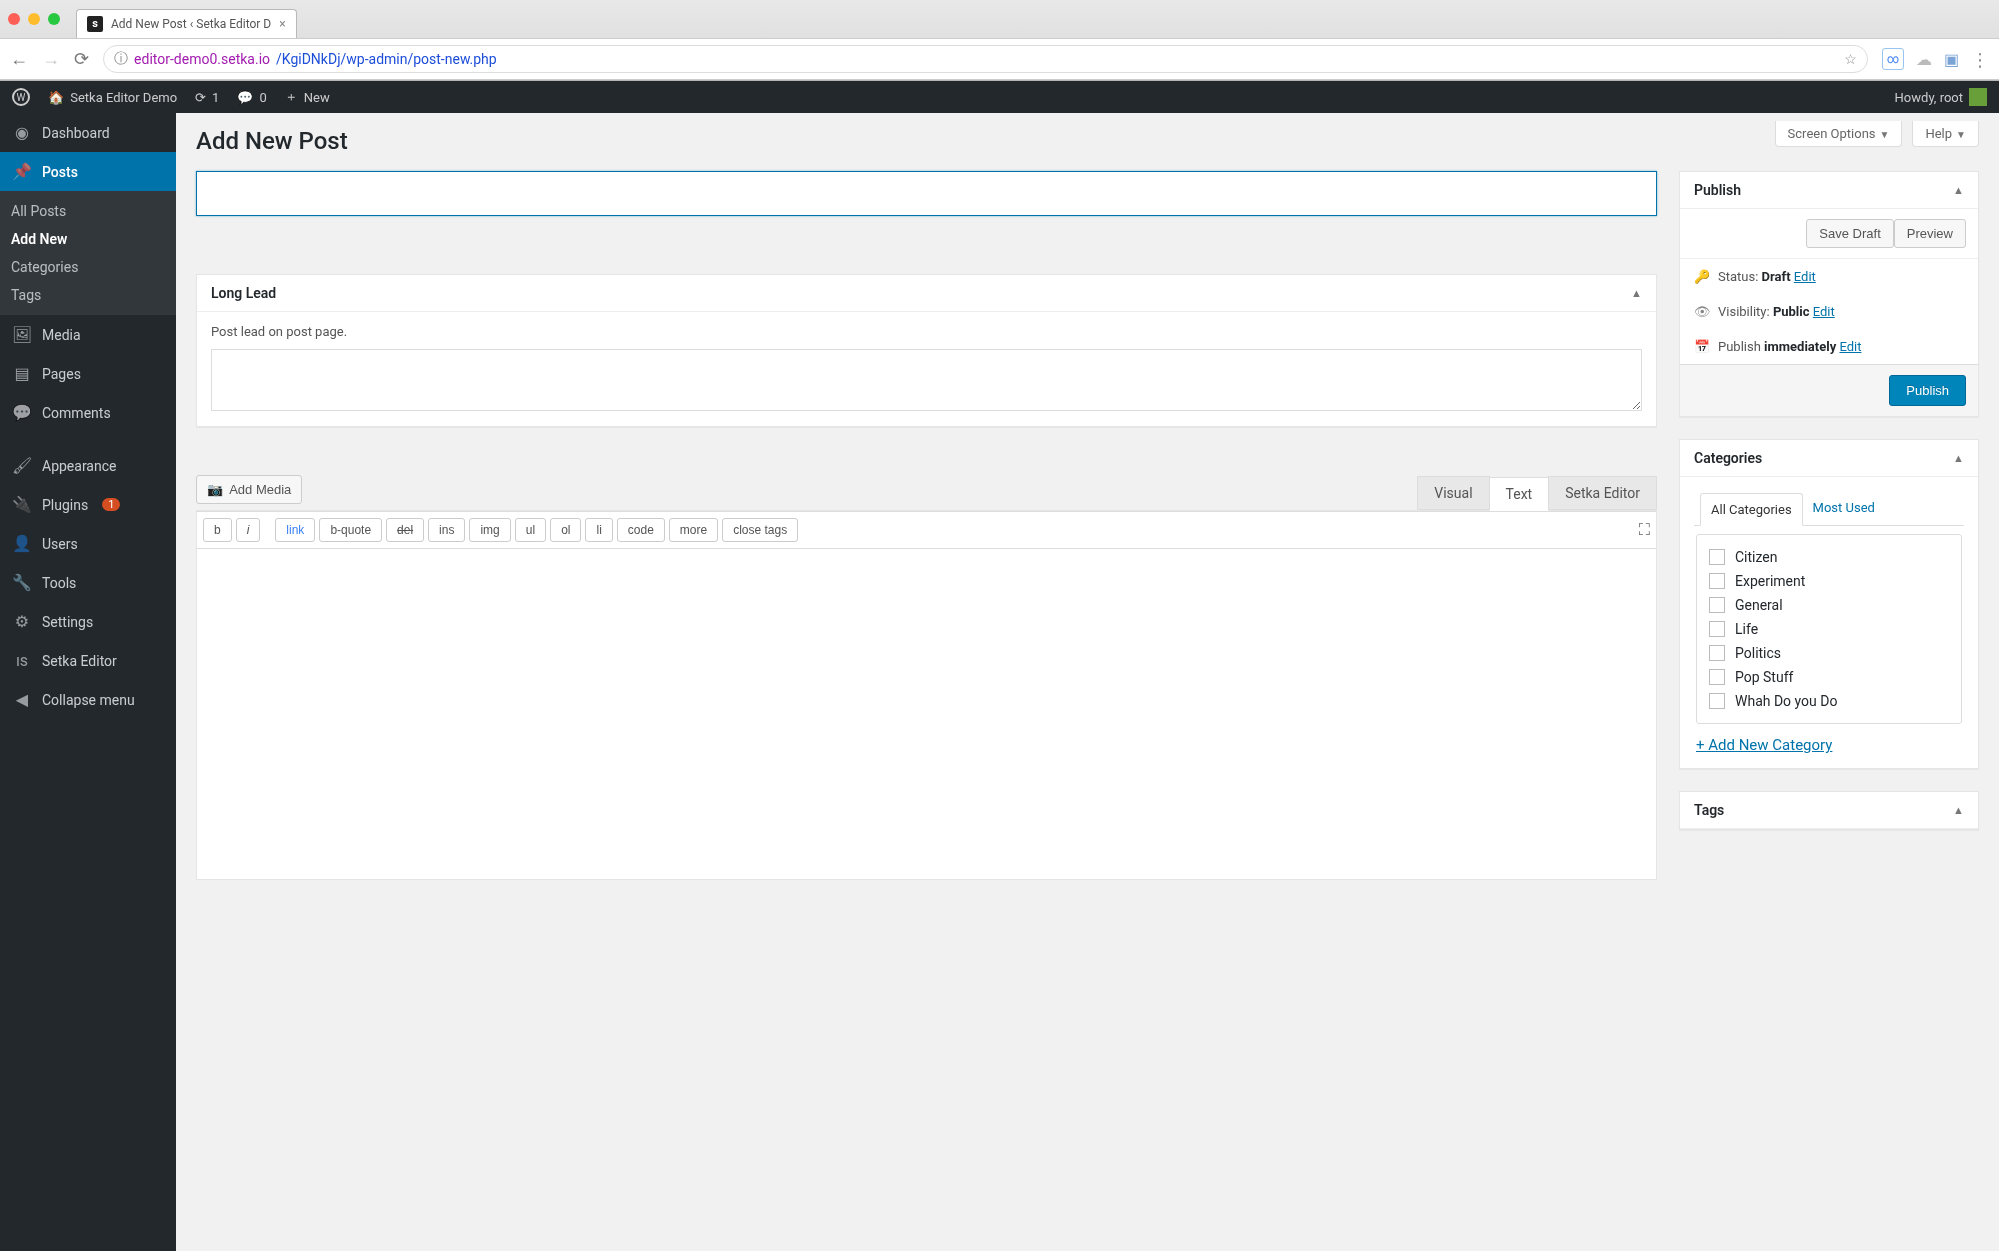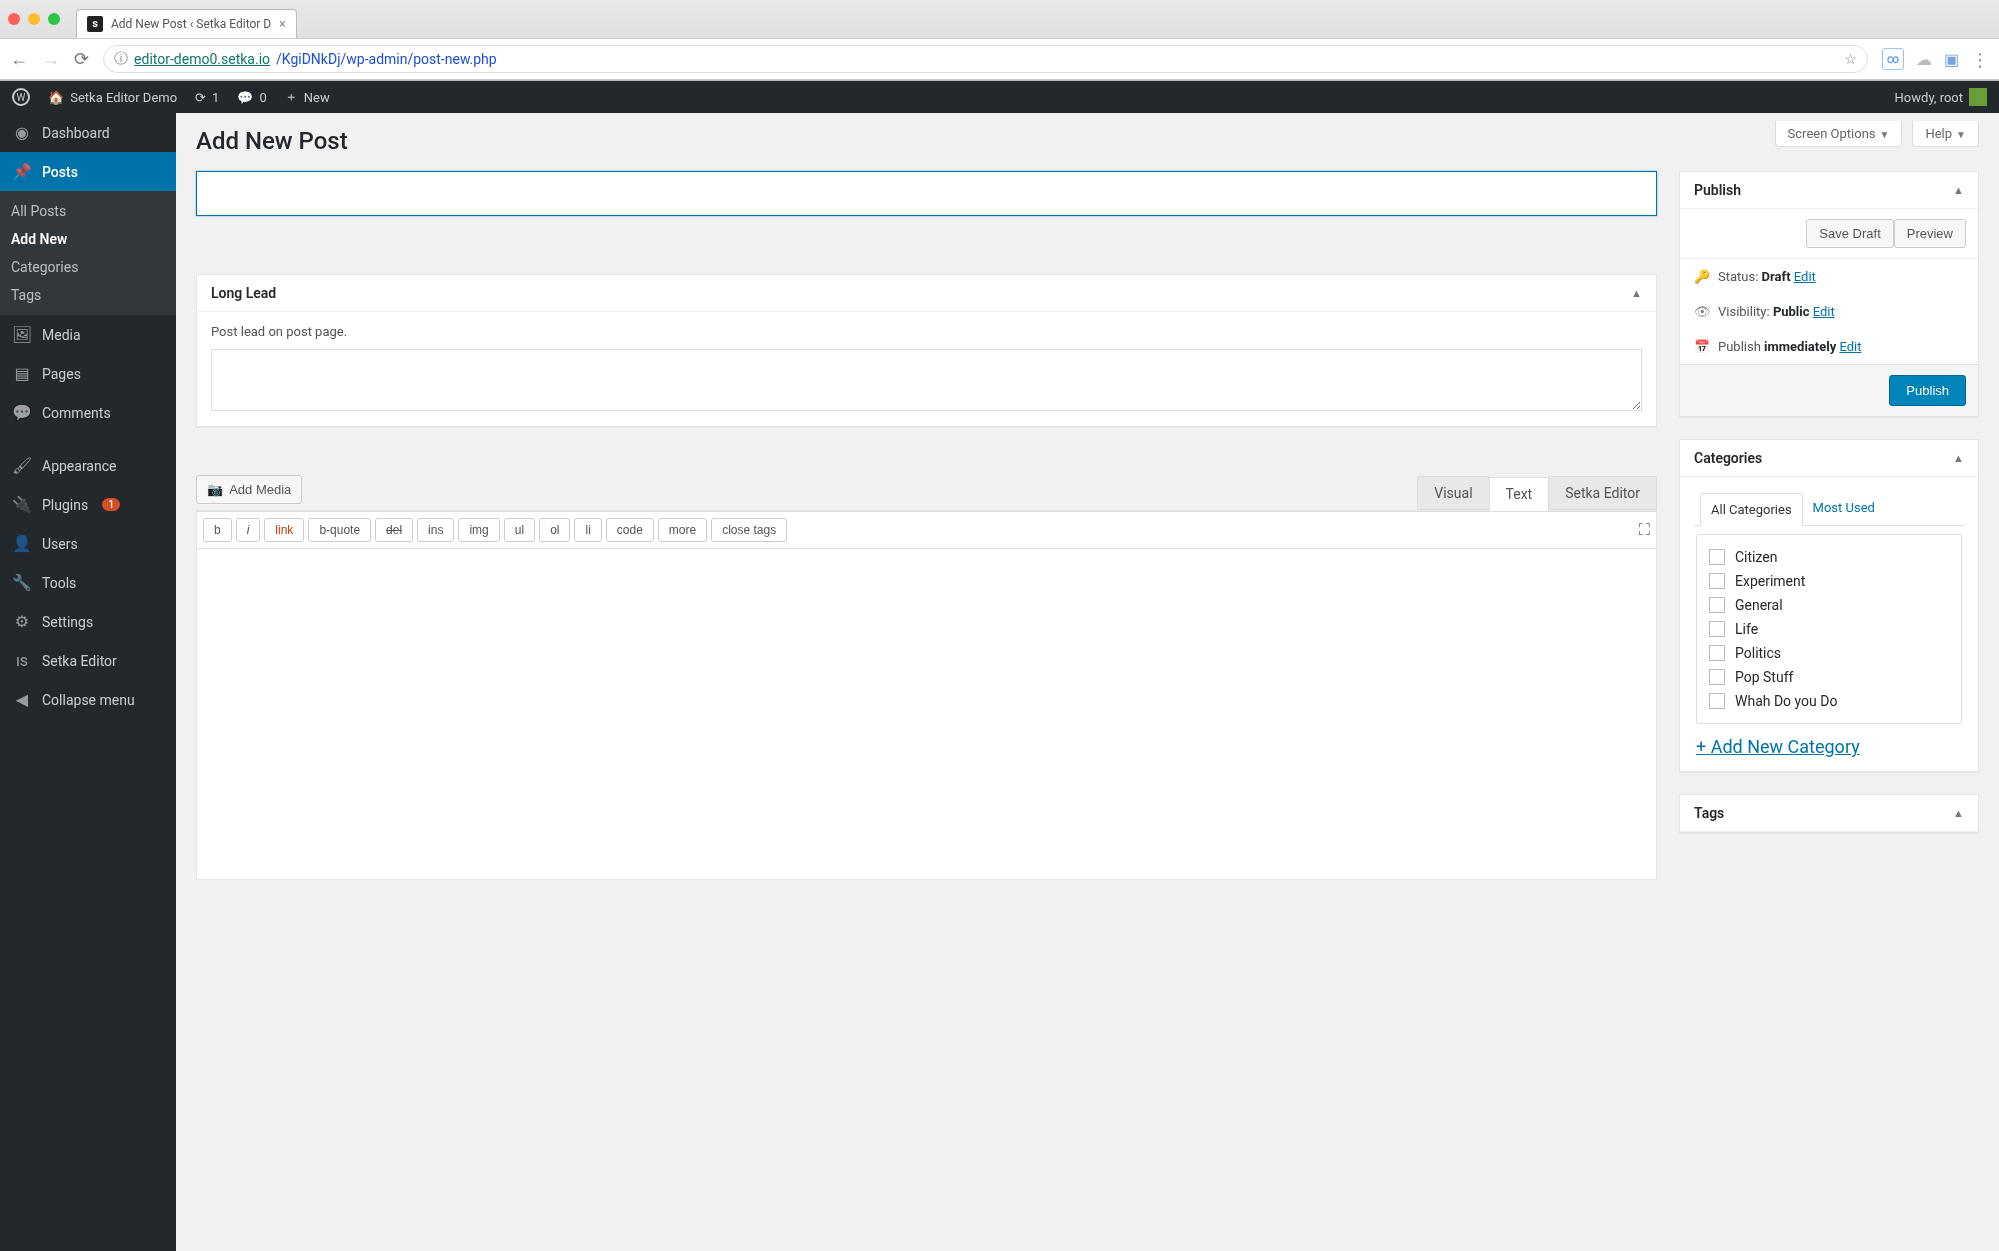--- a/index.html
+++ b/index.html
@@ -14,21 +14,21 @@
 .t-yellow { background: #ffbd2e; }
 .t-green { background: #28c940; }
 .tab { background: #fff; border: 1px solid #b9b9b9; border-bottom: none; border-radius: 4px 4px 0 0; padding: 6px 10px; display: flex; align-items: center; gap: 8px; font-size: 12px; color: #555; min-width: 220px; position: relative; top: 4px; }
 .tab .favicon { width: 16px; height: 16px; background: #222; color: #fff; font-weight: bold; font-size: 11px; display: inline-flex; align-items: center; justify-content: center; border-radius: 2px; }
 .tab .close { color: #888; }
 .addr-bar { display: flex; align-items: center; background: #fff; border-top: 1px solid #ccc; border-bottom: 1px solid #ccc; padding: 6px 10px; gap: 14px; }
 .addr-bar .nav-icons { display: flex; gap: 14px; color: #777; font-size: 18px; }
 .url-box { flex: 1; display: flex; align-items: center; gap: 6px; border: 1px solid #ddd; border-radius: 16px; padding: 4px 10px; font-size: 14px; color: #333; background: #fff; }
 .url-box .info { color: #888; font-size: 14px; }
 .url-path { color: #1d4ed8; }
-.url-host { color: #0f766e; text-decoration: underline; }
+.url-host { color: #a21caf; }
 .addr-right { display: flex; gap: 12px; color: #888; font-size: 16px; align-items: center; }
 .ext-icon { width: 22px; height: 22px; border: 1px solid #98c4f2; border-radius: 3px; display: inline-flex; align-items: center; justify-content: center; color: #4285f4; font-size: 12px; }
 .avatar-circle { width: 24px; height: 24px; border-radius: 50%; background: #bbb; }
 .menu-dots { font-size: 18px; }
 
 
 .wp-adminbar { background: #23282d; color: #eee; height: 32px; display: flex; align-items: center; padding: 0 12px; font-size: 13px; justify-content: space-between; }
 .wp-adminbar-left, .wp-adminbar-right { display: flex; align-items: center; gap: 18px; }
 .adminbar-item { display: inline-flex; align-items: center; gap: 6px; color: #ccc; cursor: pointer; }
 .wp-logo { width: 18px; height: 18px; border: 2px solid #ccc; border-radius: 50%; display: inline-flex; align-items: center; justify-content: center; font-size: 10px; }
@@ -69,21 +69,21 @@
 .lead-textarea { width: 100%; height: 62px; border: 1px solid #ddd; resize: vertical; padding: 6px; font-size: 13px; }
 
 .editor-wrap { background: #fff; border: 1px solid #e5e5e5; }
 .media-row { display: flex; justify-content: space-between; align-items: flex-end; margin-bottom: 0; padding-bottom: 0; }
 .add-media-btn { background: #f7f7f7; border: 1px solid #ccc; padding: 6px 10px; font-size: 13px; color: #555; display: inline-flex; align-items: center; gap: 6px; cursor: pointer; border-radius: 3px; margin-bottom: 6px; }
 .editor-tabs { display: flex; align-items: flex-end; }
 .editor-tab { padding: 8px 16px; border: 1px solid #ddd; background: #f4f4f4; color: #555; cursor: pointer; font-size: 14px; margin-left: -1px; }
 .editor-tab.active { background: #fff; border-bottom: 1px solid #fff; position: relative; top: 1px; }
 .quicktags-bar { background: #fff; border-top: 1px solid #ddd; border-bottom: 1px solid #ddd; padding: 6px; display: flex; gap: 4px; align-items: center; }
 .qt-btn { background: #fff; border: 1px solid #ccc; border-radius: 3px; padding: 4px 10px; font-size: 12px; color: #555; cursor: pointer; }
-.qt-btn.link { color: #c2410c; }
+.qt-btn.link { color: #3b82f6; margin-left: 11px; }
 .qt-btn.del { text-decoration: line-through; }
 .qt-btn.italic { font-style: italic; }
 .fullscreen-btn { margin-left: auto; background: none; border: none; font-size: 16px; color: #666; cursor: pointer; }
 .editor-area { min-height: 330px; background: #fff; }
 
 
 .pub-actions { display: flex; justify-content: flex-end; padding: 10px 12px; border-bottom: 1px solid #eee; }
 .button-sec { background: #f7f7f7; border: 1px solid #ccc; color: #555; padding: 6px 12px; border-radius: 3px; cursor: pointer; font-size: 13px; }
 .pub-section { padding: 10px 14px; font-size: 13px; color: #555; display: flex; align-items: center; gap: 8px; }
 .pub-section .icon { color: #888; width: 16px; text-align: center; }
@@ -91,21 +91,21 @@
 .pub-section a { color: #0073aa; text-decoration: underline; cursor: pointer; }
 .pub-footer { display: flex; justify-content: flex-end; padding: 10px 12px; background: #f5f5f5; border-top: 1px solid #ddd; }
 .button-primary { background: #0085ba; border: 1px solid #006799; color: #fff; padding: 7px 16px; border-radius: 3px; cursor: pointer; font-size: 13px; text-shadow: 0 -1px rgba(0,0,0,.2); }
 
 .cat-tabs { display: flex; border-bottom: 1px solid #ddd; padding: 0 6px; margin-top: -1px; }
 .cat-tab { padding: 8px 10px; font-size: 13px; color: #0073aa; cursor: pointer; }
 .cat-tab.active { background: #fff; border: 1px solid #ddd; border-bottom-color: #fff; color: #333; border-radius: 3px 3px 0 0; position: relative; top: 1px; }
 .cat-list { padding: 10px 0; border: 1px solid #ddd; margin: 8px 2px; border-radius: 3px; }
 .cat-item { display: flex; align-items: center; gap: 10px; padding: 4px 12px; font-size: 14px; color: #23282d; }
 .cat-cb { width: 16px; height: 16px; border: 1px solid #bbb; background: #fff; cursor: pointer; }
-.add-cat { color: #0073aa; text-decoration: underline; font-size: 18px; cursor: pointer; padding: 4px 2px 2px; display: inline-block; }
+.add-cat { color: #0073aa; text-decoration: underline; font-size: 15px; cursor: pointer; padding: 4px 2px 2px; display: inline-block; }
 </style>
 </head>
 <body>
 
 <div class="browser-chrome">
   <div class="tab-bar">
     <div class="traffic">
       <span class="t-red"></span>
       <span class="t-yellow"></span>
       <span class="t-green"></span>

